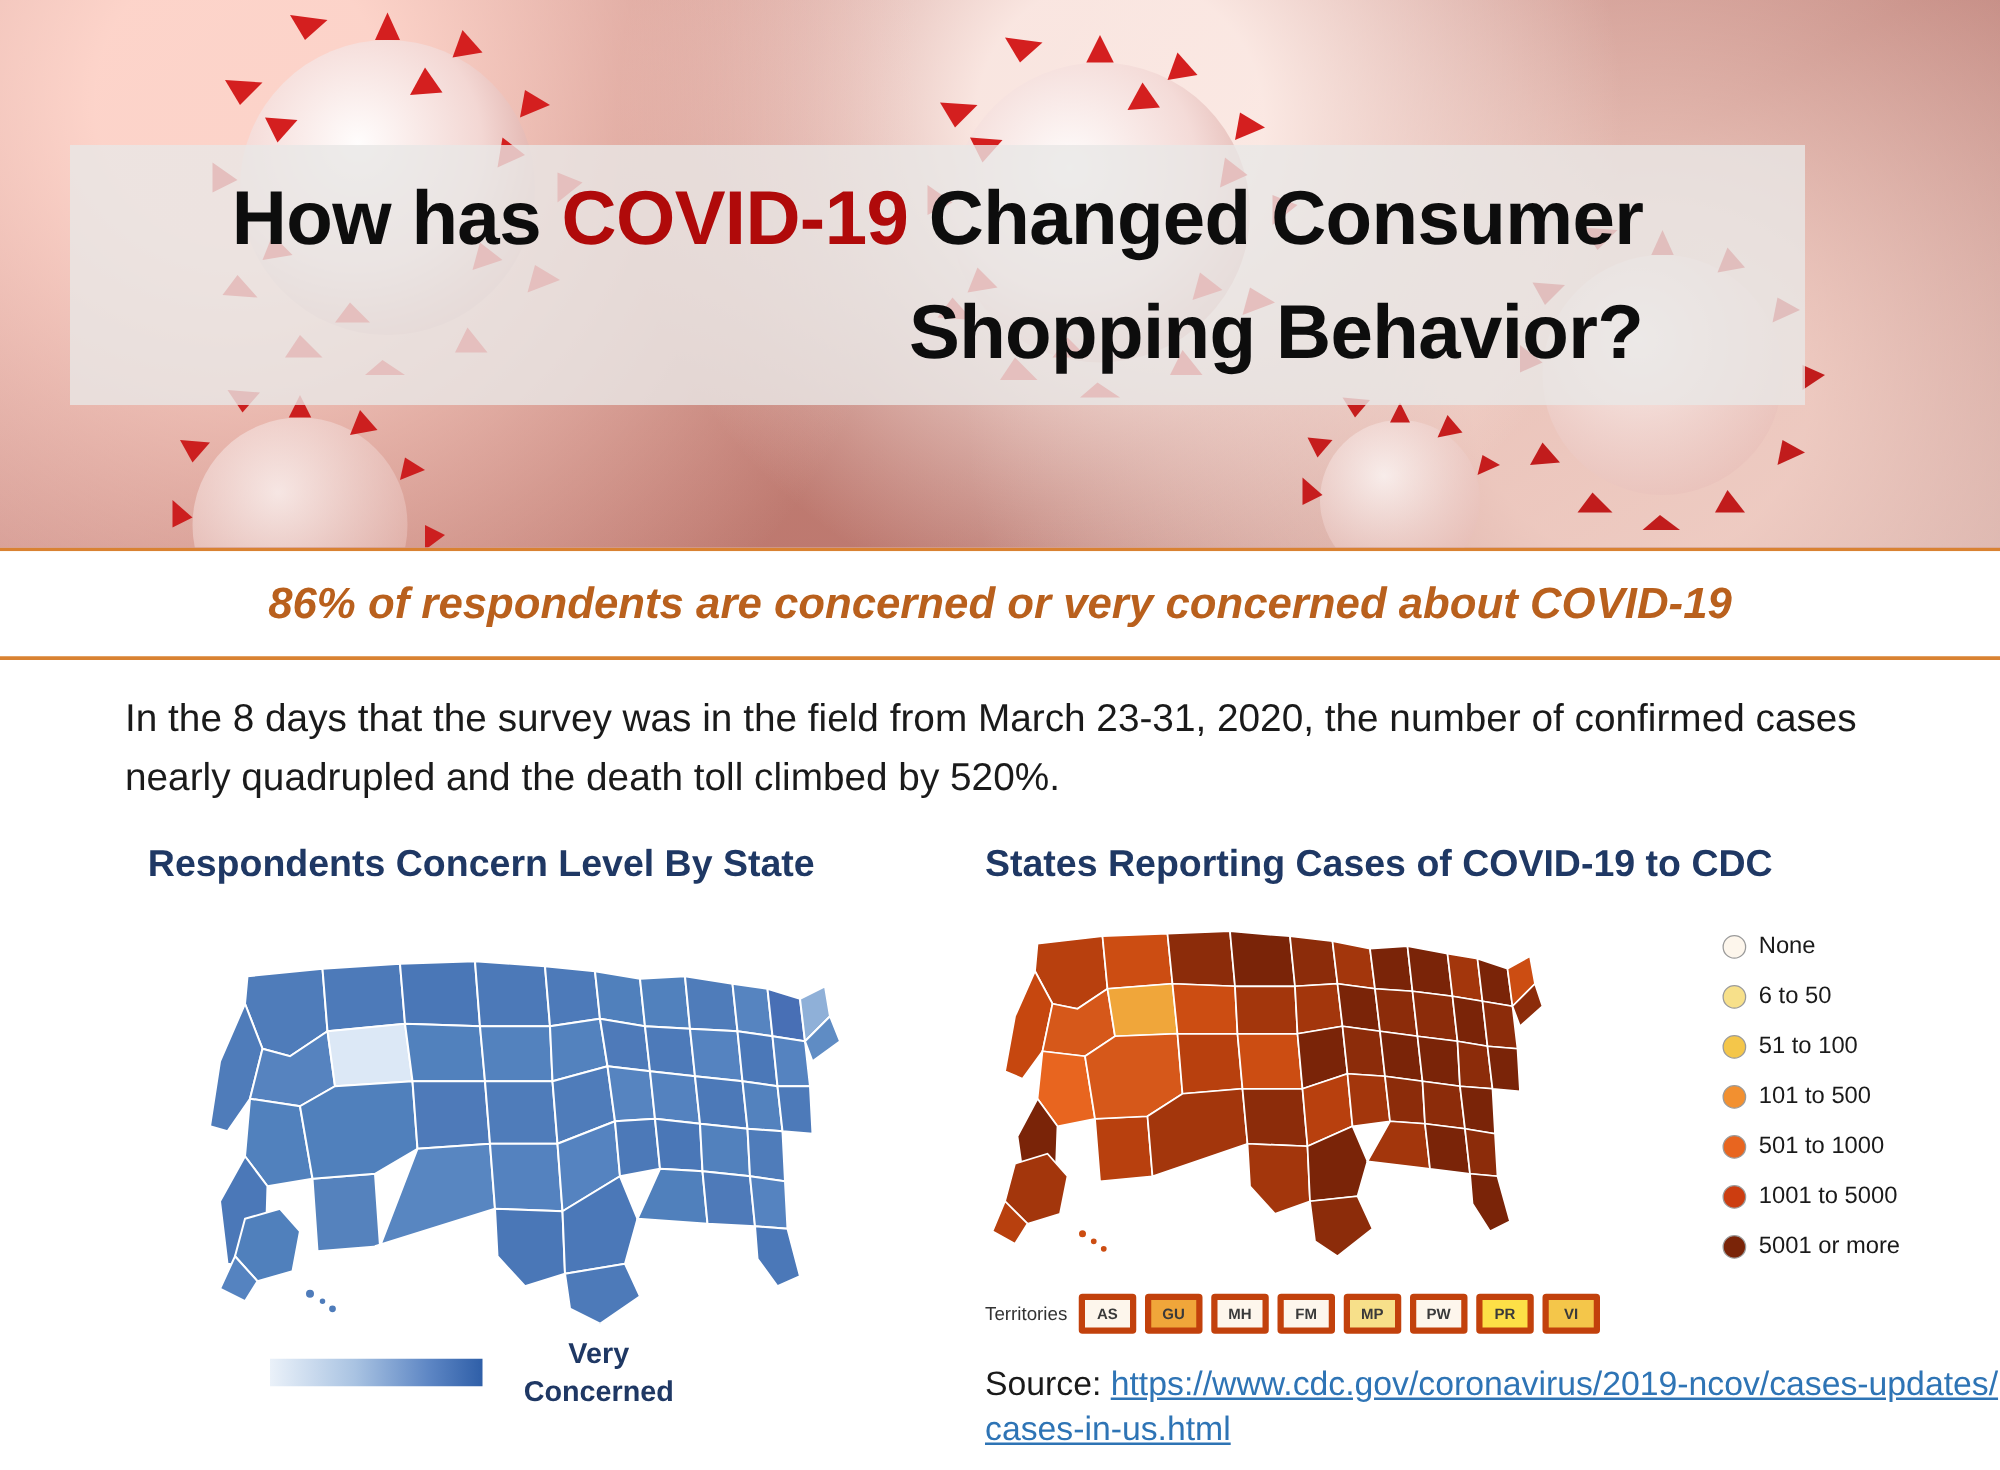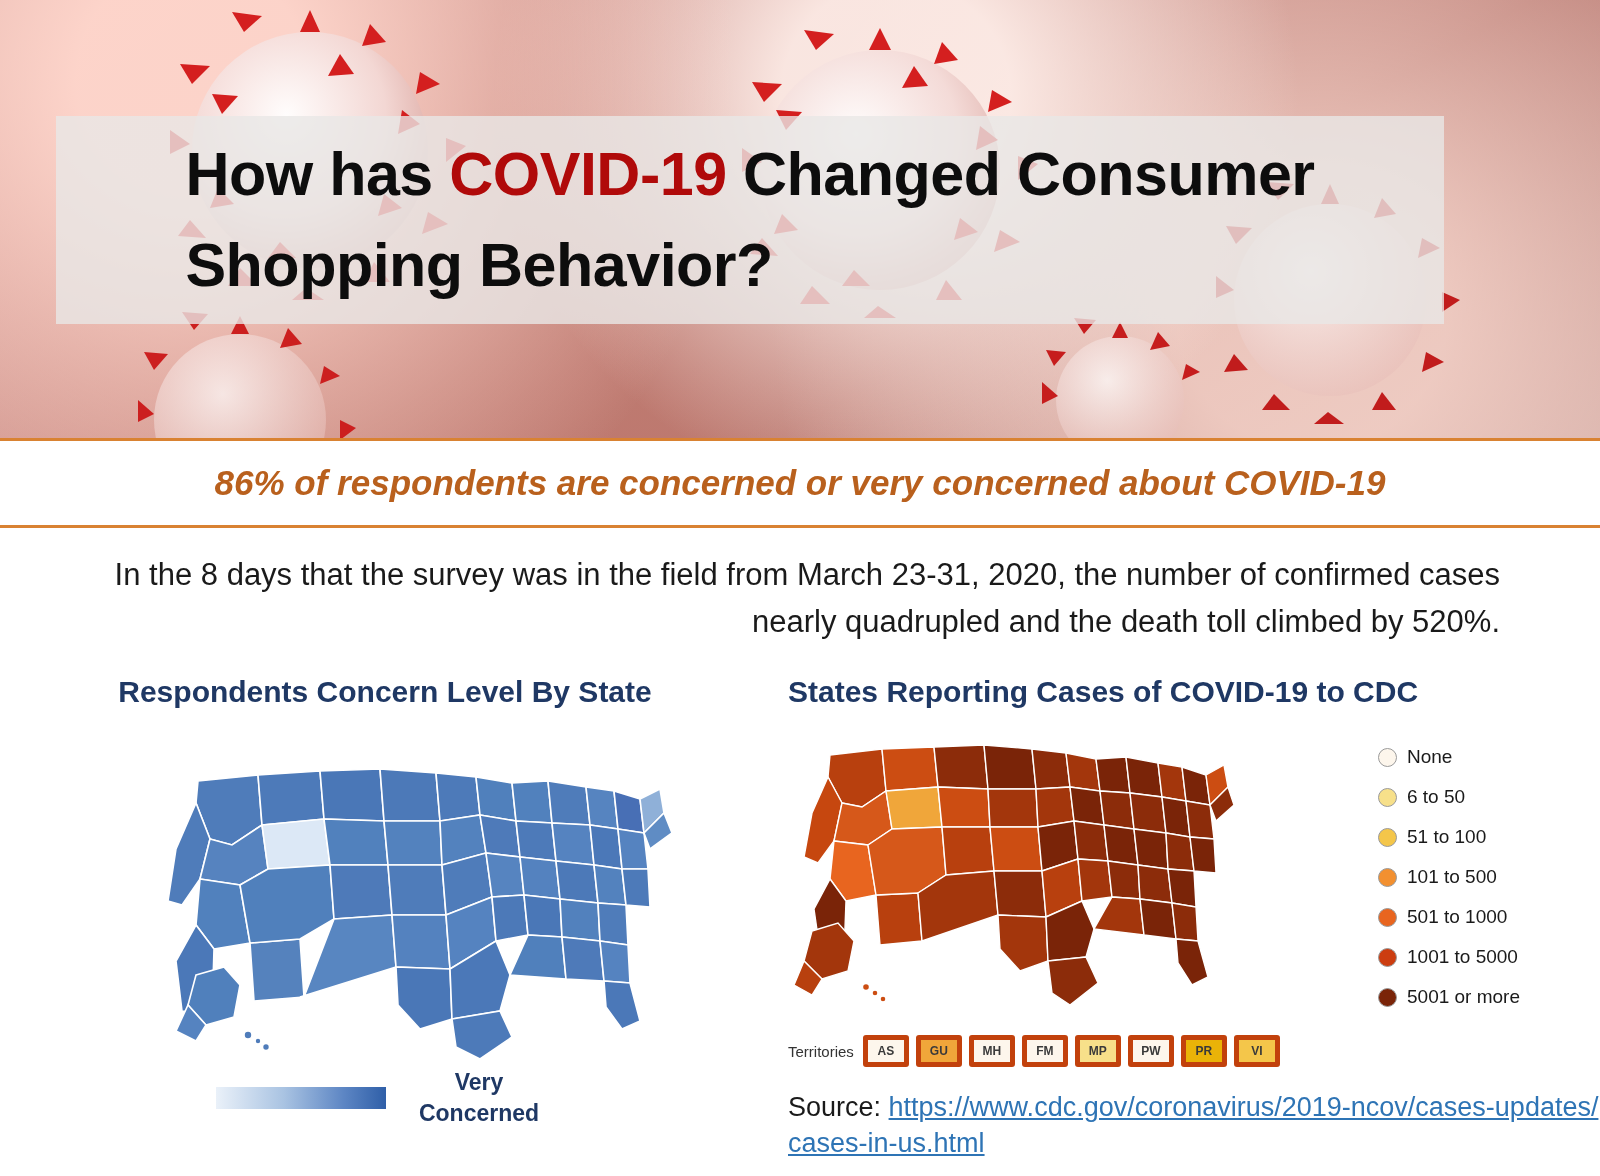--- a/index.html
+++ b/index.html
@@ -39,21 +39,21 @@
     left: 56px;
     top: 116px;
     width: 1388px;
     height: 208px;
     background: rgba(233,231,230,0.80);
     display: flex;
     align-items: center;
     justify-content: center;
   }
   .title-text {
-    text-align: left;
+    text-align: right;
     font-size: 61px;
     font-weight: bold;
     line-height: 1.5;
     color: #0d0d0d;
     letter-spacing: -0.5px;
     padding: 0 24px;
   }
   .title-text .hl {
     color: #b00a0a;
   }
@@ -75,21 +75,21 @@
     font-size: 35px;
     font-weight: bold;
     font-style: italic;
     color: #b9601d;
     text-align: center;
   }
 
   .lede {
     margin: 24px auto 0;
     width: 1400px;
-    text-align: right;
+    text-align: left;
     font-size: 31px;
     line-height: 1.5;
     color: #1a1a1a;
   }
 
   
   .panels {
     display: flex;
     margin-top: 30px;
   }
@@ -510,21 +510,21 @@
       </div>
 
       <div class="territories">
         <span class="terr-label">Territories</span>
         <span class="terr-chip" style="background:#fdf6ec">AS</span>
         <span class="terr-chip" style="background:#f0a63a">GU</span>
         <span class="terr-chip" style="background:#fdf6ec">MH</span>
         <span class="terr-chip" style="background:#fdf6ec">FM</span>
         <span class="terr-chip" style="background:#f7e08a">MP</span>
         <span class="terr-chip" style="background:#fdf6ec">PW</span>
-        <span class="terr-chip" style="background:#eab308">PR</span>
+        <span class="terr-chip" style="background:#fde047">PR</span>
         <span class="terr-chip" style="background:#f4c64a">VI</span>
       </div>
 
       <div class="source">
         <span class="src-label">Source:</span>
         <a href="#">https://www.cdc.gov/coronavirus/2019-ncov/cases-updates/cases-in-us.html</a>
       </div>
     </div>
   </div>
 </div>

